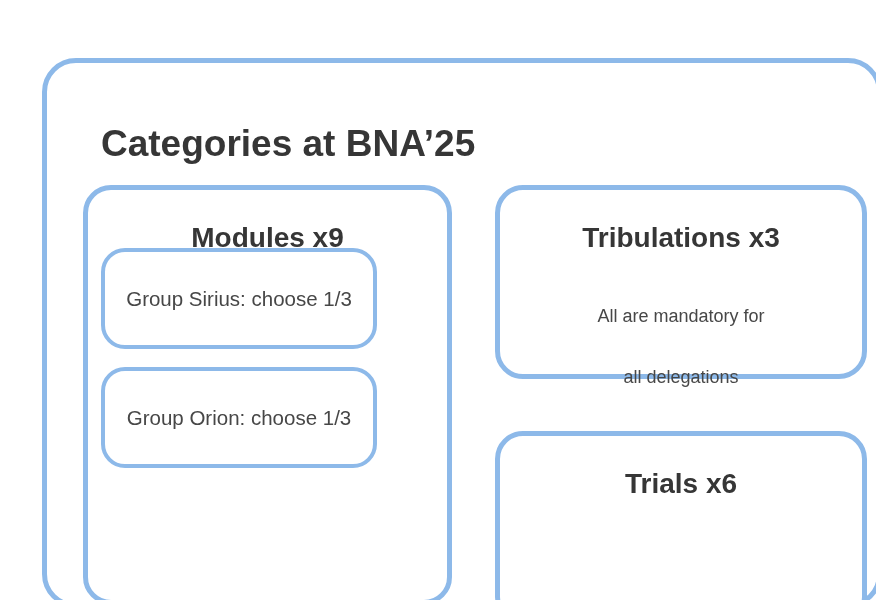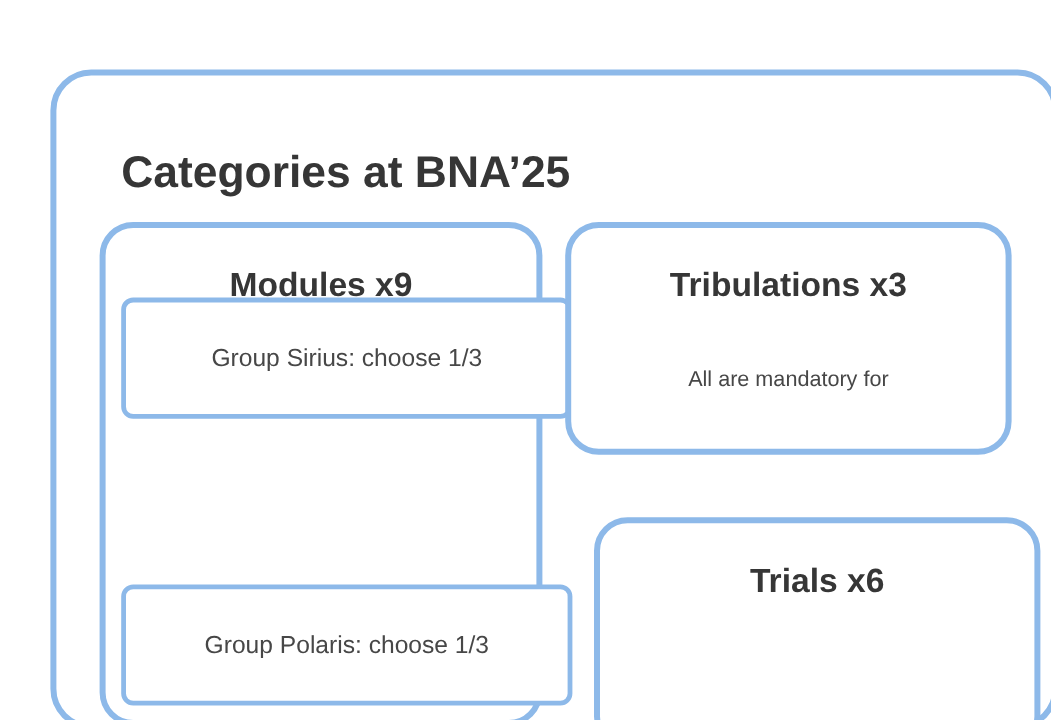--- a/index.html
+++ b/index.html
@@ -26,37 +26,37 @@
 
   .page-title {
     position: absolute; left: 38px; top: 44px;
     font-size: 37px; font-weight: bold; color: var(--title-color);
     letter-spacing: 0px; white-space: nowrap;
   }
 
   .box { border: 5px solid var(--accent); border-radius: 28px; }
 
   .box-modules      { left: 36px;  top: 122px; width: 369px; height: 420px; }
-  .box-tribulations { left: 424px; top: 122px; width: 372px; height: 194px; }
+  .box-tribulations { left: 448px; top: 122px; width: 372px; height: 194px; }
   .box-trials       { left: 448px; top: 368px; width: 372px; height: 194px; }
 
   .box-title {
     text-align: center;
     font-size: 28px; font-weight: bold; color: var(--title-color);
     white-space: nowrap;
   }
 
   .box-body {
     text-align: center;
     font-size: 18px; line-height: 29px; color: var(--body-color);
   }
 
   .card {
-    left: 54px; width: 376px; height: 101px;
-    border: 4px solid var(--accent); border-radius: 10px;
+    left: 54px; width: 276px; height: 101px;
+    border: 4px solid var(--accent); border-radius: 24px;
     display: flex; align-items: center; justify-content: center;
     font-size: 20.5px; color: var(--body-color); white-space: nowrap;
   }
   .card-0 { top: 185px; }
   .card-1 { top: 304px; }
   .card-2 { top: 424px; }
 </style>
 </head>
 <body>
 
@@ -65,27 +65,28 @@
   <div class="panel">
 
     <div class="page-title">Categories at BNA’25</div>
 
     <div class="box box-modules">
       <div class="box-title">Modules x9</div>
     </div>
 
     <div class="card card-0">Group Sirius: choose 1/3</div>
 
+    <div class="card card-1">Group Orion: choose 1/3</div>
 
-    <div class="card card-2">Group Polaris: choose 1/3</div>
 
     <div class="box box-tribulations">
       <div class="box-title">Tribulations x3</div>
       <div class="box-body">
         <div>All are mandatory for</div>
+        <div>all delegations</div>
       </div>
     </div>
 
     <div class="box box-trials">
       <div class="box-title">Trials x6</div>
       <div class="box-body">
       </div>
     </div>
 
   </div>

